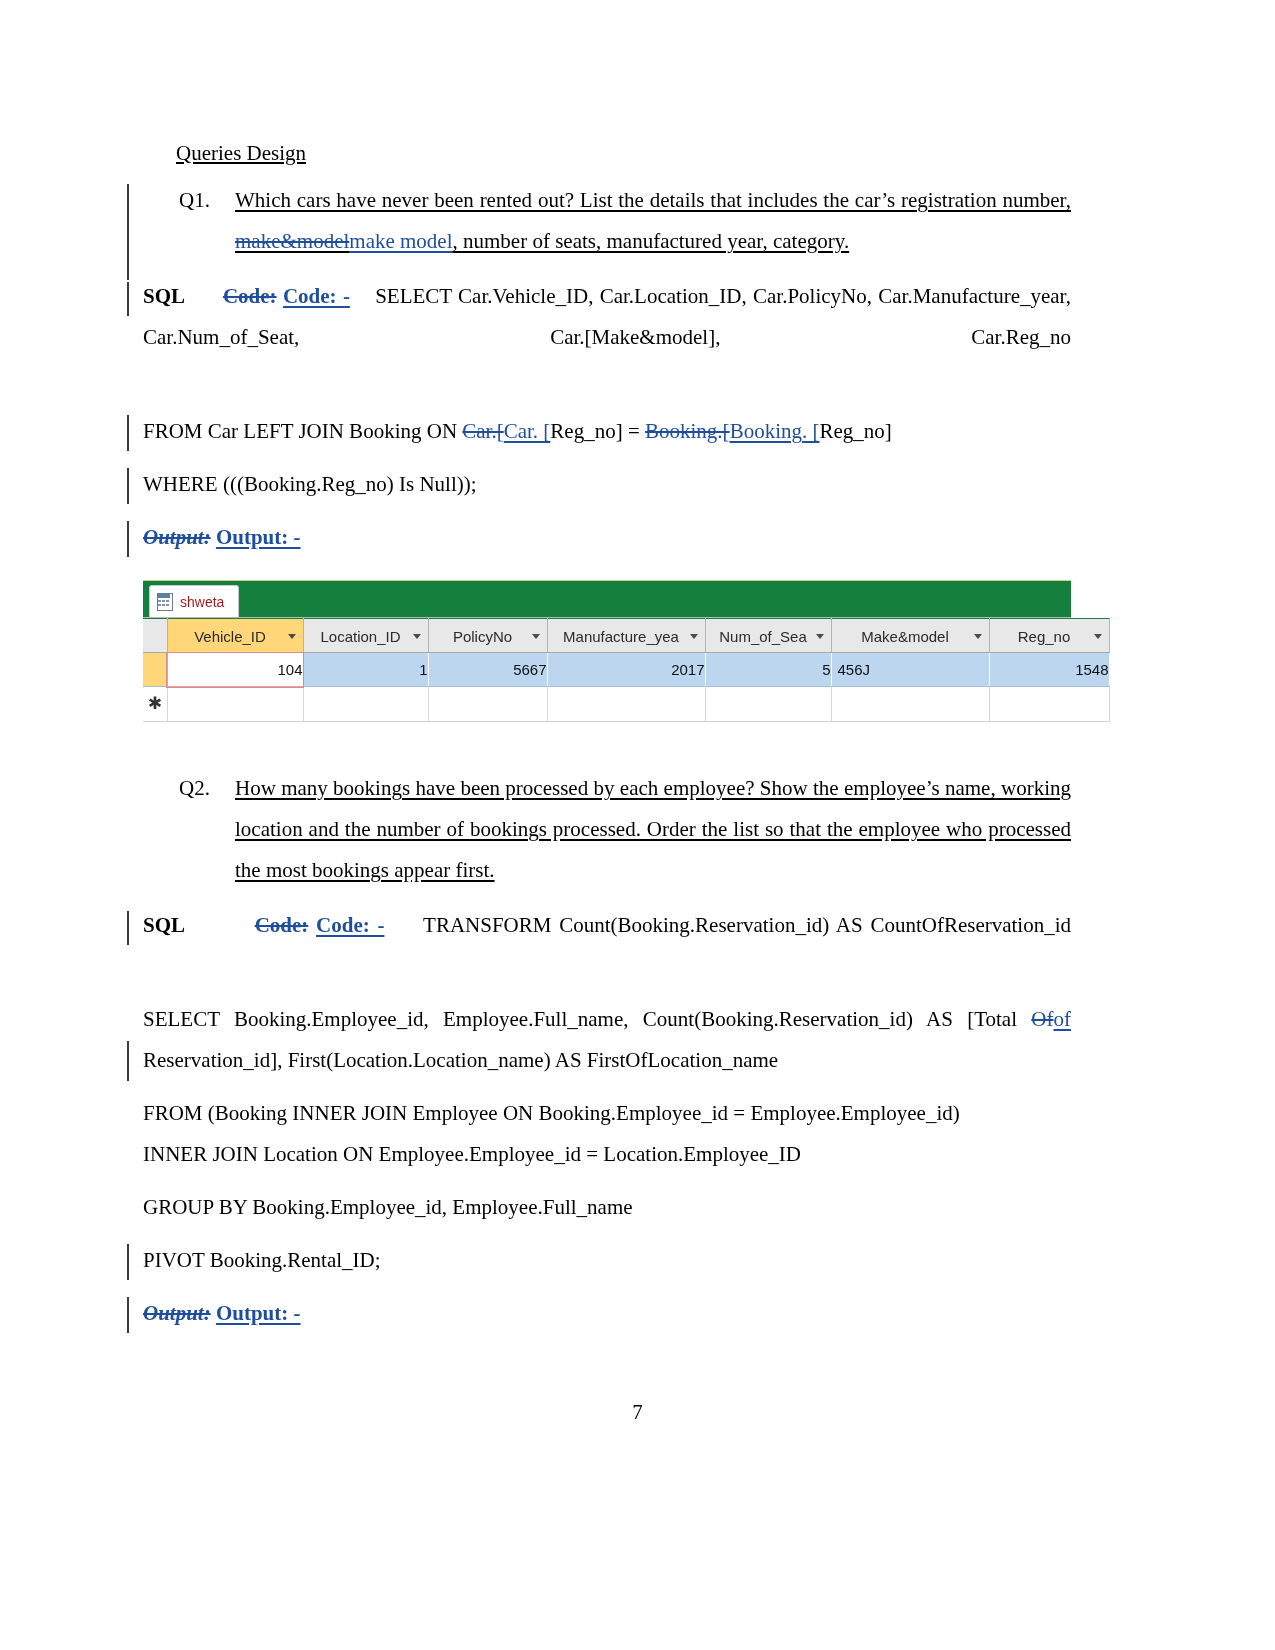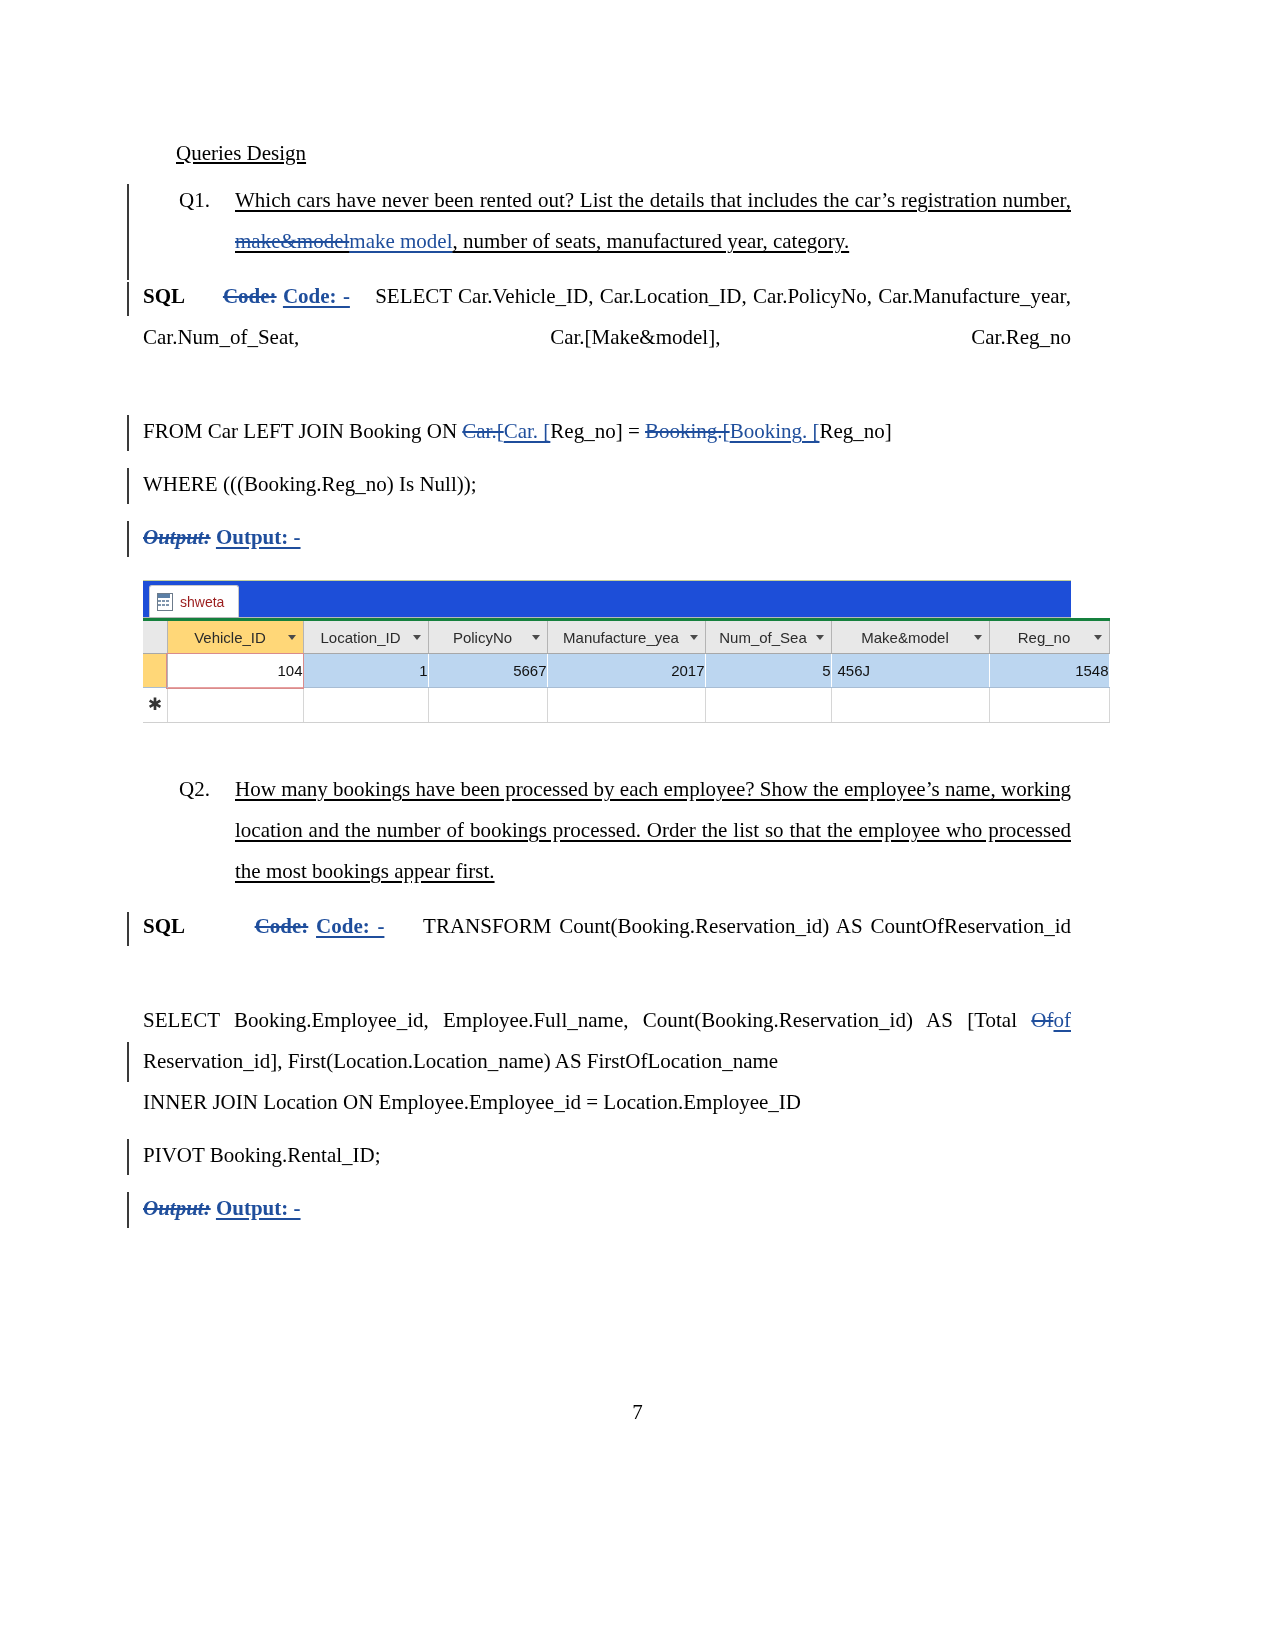--- a/index.html
+++ b/index.html
@@ -112,21 +112,21 @@
   .access {
     position: relative;
     width: 928px;
     background: #ffffff;
     border-top: 1px solid #c5cf9b;
     font-family: "Liberation Sans", "DejaVu Sans", sans-serif;
     margin-top: 22px;
   }
   .access-tabstrip {
     height: 36px;
-    background: #1d4ed8;
+    background: #15803d;
     border-bottom: 1px solid #b9b9b9;
     position: relative;
     padding-left: 17px;
   }
   .access-tab {
     position: absolute;
     left: 6px;
     top: 4px;
     height: 32px;
     display: flex;
@@ -184,21 +184,21 @@
   table.grid th, table.grid td {
     font-size: 15px;
     padding: 0;
     margin: 0;
   }
   .hdr-row th {
     height: 34px;
     background: #e8e8e8;
     border-right: 1px solid #b4b4b4;
     border-bottom: 1px solid #a8a8a8;
-    border-top: 3px solid #15803d;
+    border-top: 1px solid #15803d;
     font-weight: normal;
     color: #2b2b2b;
     text-align: center;
     position: relative;
     box-sizing: border-box;
     white-space: nowrap;
     overflow: hidden;
   }
   .hdr-row th.selcol {
     background: #ffd778;
@@ -393,23 +393,27 @@
       <div class="changebar" style="top:6px;height:34px;"></div>
       <p class="sqlline jfy"><span class="lbl-sql">SQL</span>&nbsp;&nbsp;&nbsp;&nbsp;&nbsp;&nbsp;&nbsp;&nbsp;&nbsp;<span class="del" style="font-weight:bold">Code:</span>&nbsp;<span class="ins" style="font-weight:bold">Code:       -</span>&nbsp;&nbsp;&nbsp;&nbsp;&nbsp;<span>TRANSFORM Count(Booking.Reservation_id) AS CountOfReservation_id</span></p>
     </div>
 
     <div class="block">
       <div class="changebar" style="top:42px;height:40px;"></div>
       <p class="sqlline"><span>SELECT  Booking.Employee_id,  Employee.Full_name,  Count(Booking.Reservation_id)  AS [Total </span><span class="del">Of</span><span class="ins">of</span><span> Reservation_id], First(Location.Location_name) AS FirstOfLocation_name</span></p>
     </div>
 
     <div class="block">
+      <p class="sqlline" style="margin-left:0px;">FROM (Booking INNER JOIN Employee ON Booking.Employee_id = Employee.Employee_id)</p>
       <p class="sqlline" style="margin-top:-12px;">INNER JOIN Location ON Employee.Employee_id = Location.Employee_ID</p>
     </div>
 
+    <div class="block">
+      <p class="sqlline">GROUP BY Booking.Employee_id, Employee.Full_name</p>
+    </div>
 
     <div class="block">
       <div class="changebar" style="top:4px;height:36px;"></div>
       <p class="sqlline">PIVOT Booking.Rental_ID;</p>
     </div>
 
     <div class="block">
       <div class="changebar" style="top:4px;height:36px;"></div>
       <p class="outputline"><span class="del">Output:</span>&nbsp;<span class="ins">Output: -</span></p>
     </div>

